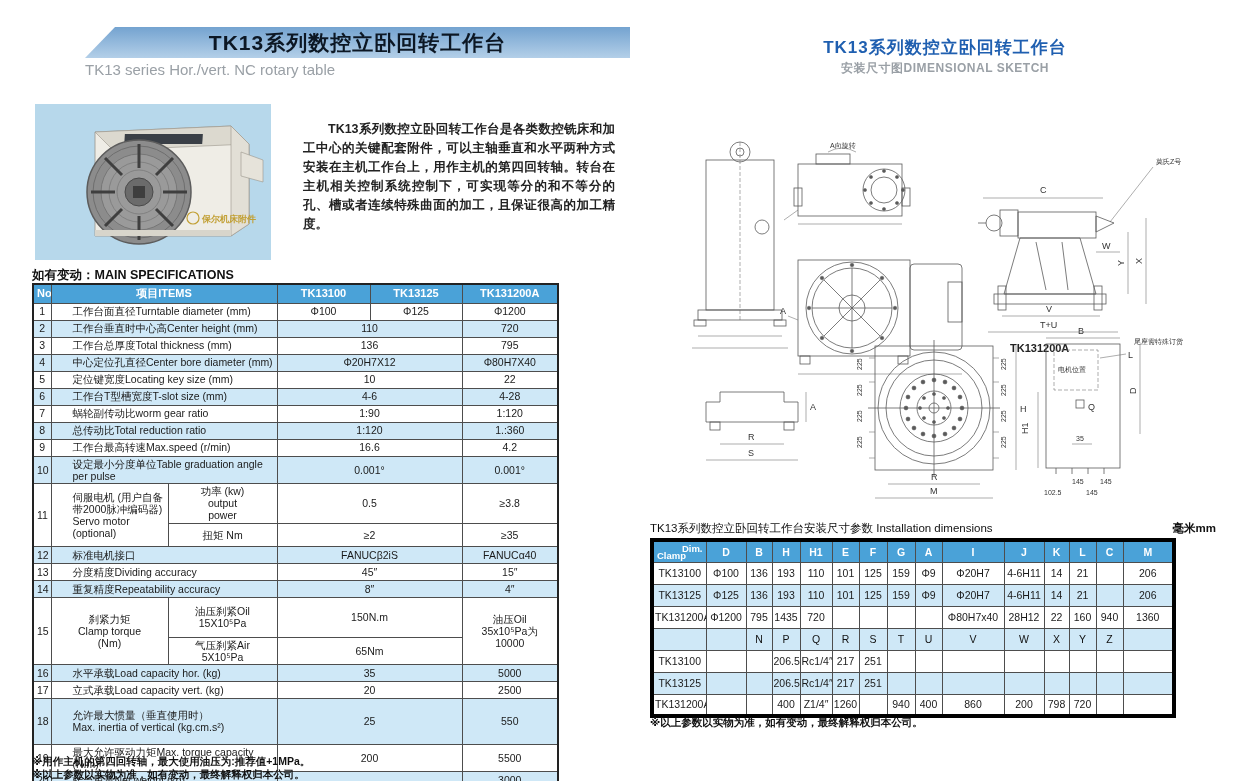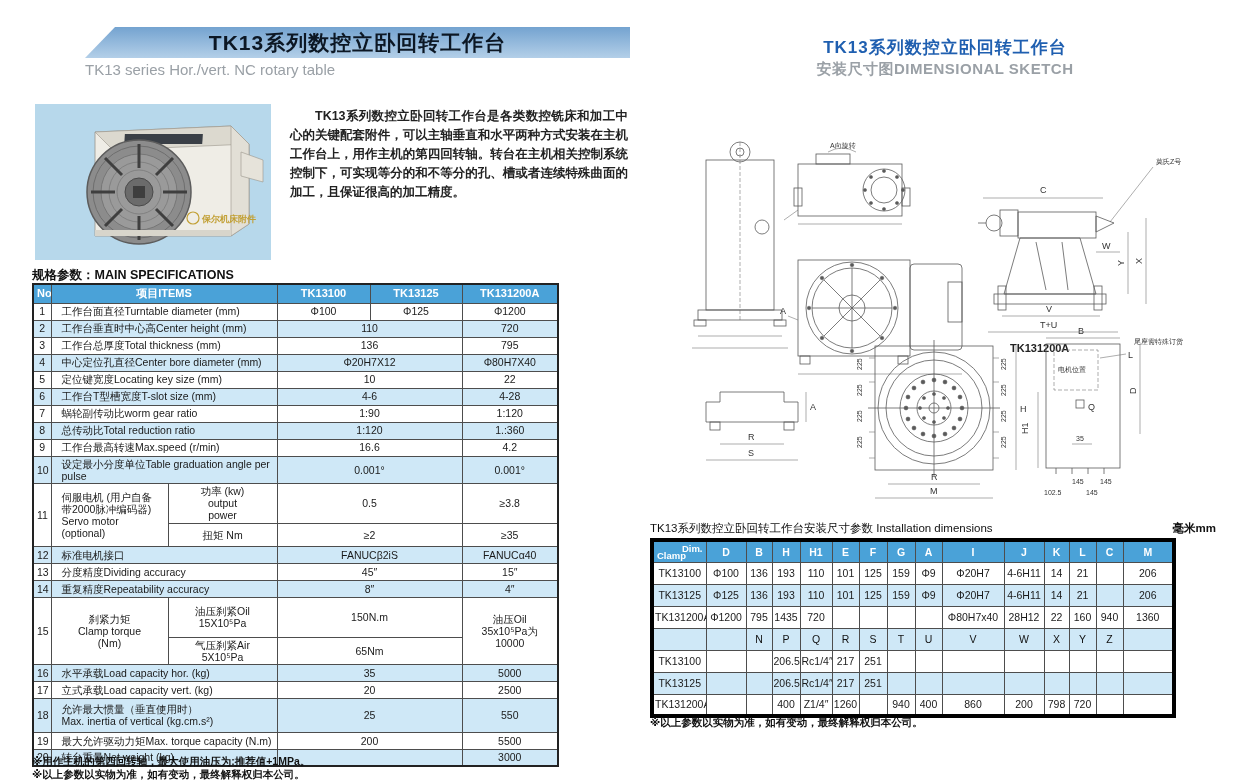--- a/index.html
+++ b/index.html
@@ -13,43 +13,43 @@
           clip-path:polygon(30px 0,100% 0,100% 100%,0 100%);
           display:flex;align-items:center;justify-content:center;}
   .banner .t{font-size:21px;font-weight:bold;color:#0c1724;letter-spacing:1px;}
   .subtitle{left:85px;top:61px;width:545px;text-align:left;color:#9aa0a6;font-size:15px;}
 
   
   .photo{left:35px;top:104px;width:236px;height:152px;background:#b7d8eb;}
 
   
   .desc{left:286px;top:103px;width:346px;font-size:12.5px;line-height:1.52;text-align:justify;}
-  .desc p{margin:4px;text-indent:2em;}
+  .desc p{margin:17px;text-indent:2em;}
   .desc .cn{font-weight:600;color:#222;}
   .desc .en{margin-top:15px;color:#333;}
 
   
   .spec-title{left:32px;top:267px;font-size:12.5px;font-weight:bold;color:#111;}
   table{border-collapse:collapse;table-layout:fixed;}
   .spec-table{left:32px;top:283px;width:525px;border:2px solid #222;font-size:10.5px;line-height:1.15;}
   .spec-table td,.spec-table th{border:1px solid #4d4d4d;padding:1px 3px;text-align:center;overflow:hidden;}
   .spec-table tr{height:17px;}
   .spec-table tr.hd{height:19px;}
   .spec-table tr.tall1{height:40px;}
   .spec-table tr.tall2{height:23px;padding-left:32px;}
-  .spec-table tr.tall3{height:34px;}
+  .spec-table tr.tall3{height:46px;}
   .spec-table .hd th{background:#4aa2d8;color:#ffffff;font-weight:bold;font-size:11px;}
-  .spec-table .item{text-align:left;padding-left:10px;}
+  .spec-table .item{text-align:left;padding-left:21px;}
   .lb{background:#cfe8f7;}
 
   .footnotes{left:32px;top:755px;font-size:10.5px;font-weight:600;color:#111;line-height:1.25;}
 
   
   .rtitle1{left:650px;top:36px;width:590px;text-align:center;color:#1f5fb0;font-weight:bold;font-size:17px;letter-spacing:1px;}
-  .rtitle2{left:650px;top:60px;width:590px;text-align:center;color:#9aa0a6;font-weight:bold;font-size:15px;letter-spacing:0.5px;}
+  .rtitle2{left:650px;top:60px;width:590px;text-align:center;color:#9aa0a6;font-weight:bold;font-size:12px;letter-spacing:0.5px;}
 
   
   .sketch{left:648px;top:92px;width:592px;height:428px;}
   .sketch svg{width:100%;height:100%;}
   .sk{stroke:#5a5a5a;fill:none;stroke-width:0.8;}
   .skf{stroke:#5a5a5a;fill:#5a5a5a;stroke-width:0.5;}
   .dim{stroke:#777;fill:none;stroke-width:0.6;}
   .dash{stroke:#777;fill:none;stroke-width:0.6;stroke-dasharray:4 2;}
   text.lab{font-family:"Liberation Sans","DejaVu Sans",sans-serif;font-size:9px;fill:#333;stroke:none;}
   text.small{font-size:7px;}
@@ -108,21 +108,21 @@
     <circle cx="158" cy="114" r="6" fill="none" stroke="#c2a035" stroke-width="1.2"></circle>
     <text x="167" y="118" font-size="9" fill="#c2a035" font-weight="bold">保尔机床附件</text>
     <rect x="60" y="126" width="136" height="6" fill="#d8d5cb"></rect>
   </svg>
 </div>
 
 <div class="abs desc">
   <p class="cn">TK13系列数控立卧回转工作台是各类数控铣床和加工中心的关键配套附件，可以主轴垂直和水平两种方式安装在主机工作台上，用作主机的第四回转轴。转台在主机相关控制系统控制下，可实现等分的和不等分的孔、槽或者连续特殊曲面的加工，且保证很高的加工精度。</p>
 </div>
 
-<div class="abs spec-title">规格参数：MAIN SPECIFICATIONS</div>
+<div class="abs spec-title">如有变动：MAIN SPECIFICATIONS</div>
 
 <table class="abs spec-table">
   <colgroup>
       <col style="width:18px">
       <col style="width:117px">
       <col style="width:109px">
       <col style="width:93px">
       <col style="width:92px">
       <col style="width:96px">
     </colgroup>

